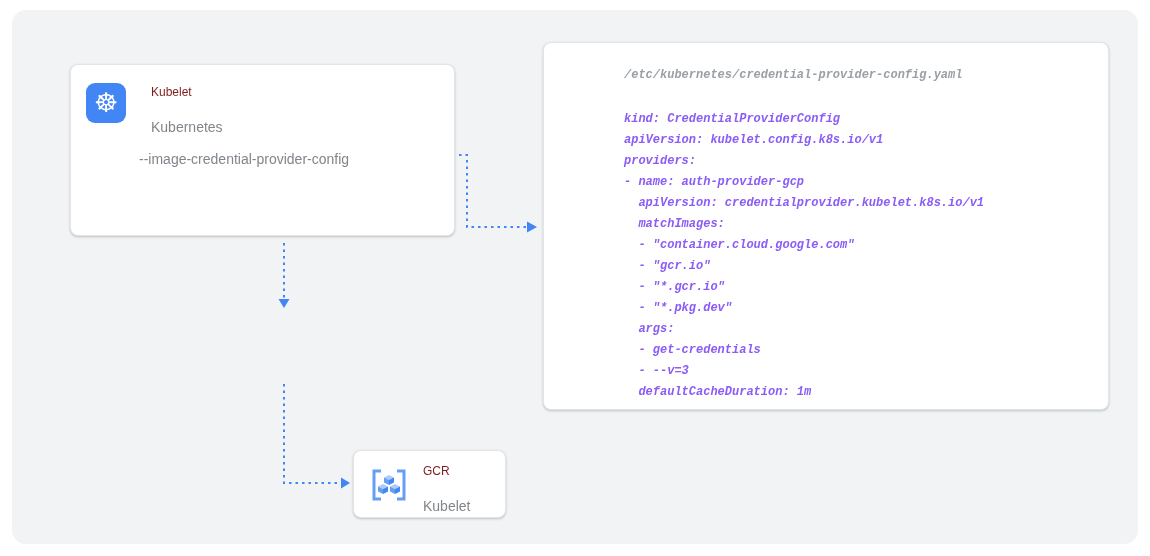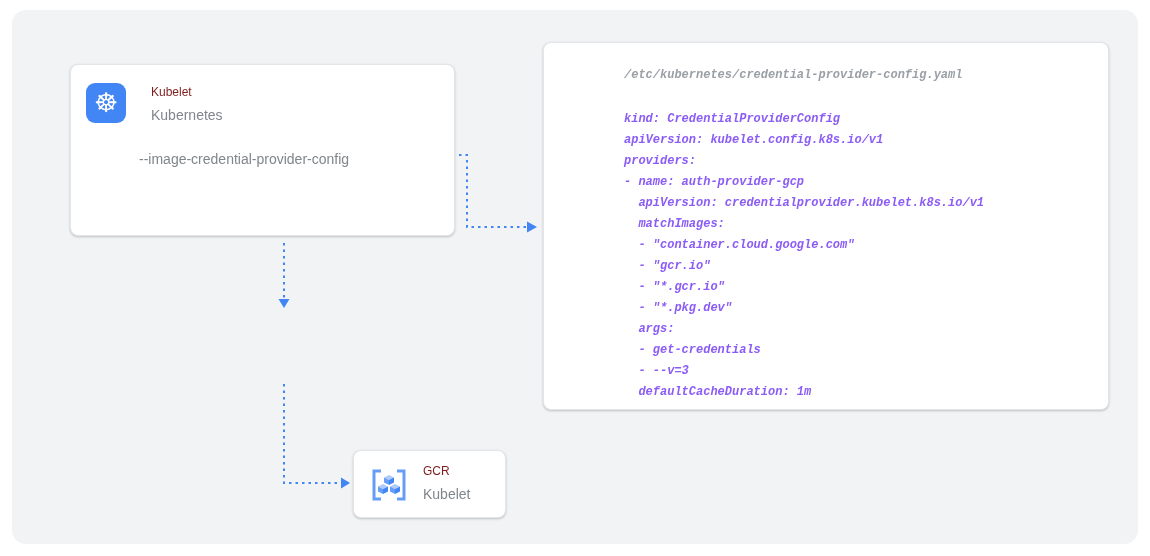--- a/index.html
+++ b/index.html
@@ -58,21 +58,21 @@
   .card-kubelet .titles { left: 80px; top: 20px; }
   .card-auth .titles    { left: 70px; top: 13px; }
   .card-gcr .titles     { left: 69px; top: 13px; }
   .card-title {
     font-size: 12px;
     color: #7f1d1d;
   }
   .card-subtitle {
     font-size: 14px;
     color: #80868b;
-    margin-top: 8px;
+    margin-top: 20px;
   }
   .flags {
     position: absolute;
     left: 68px; top: 82px;
     font-size: 14px;
     color: #80868b;
     line-height: 24px;
     white-space: nowrap;
   }
   .code {

